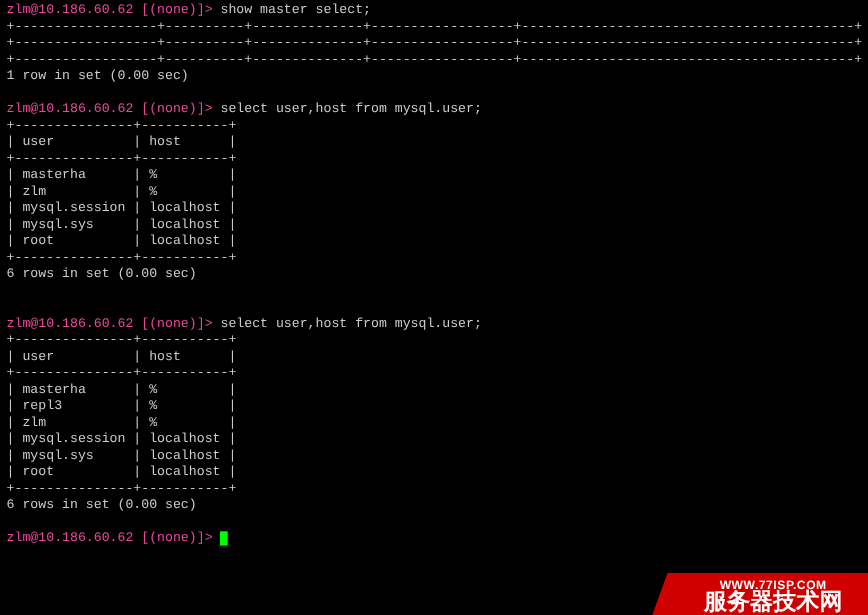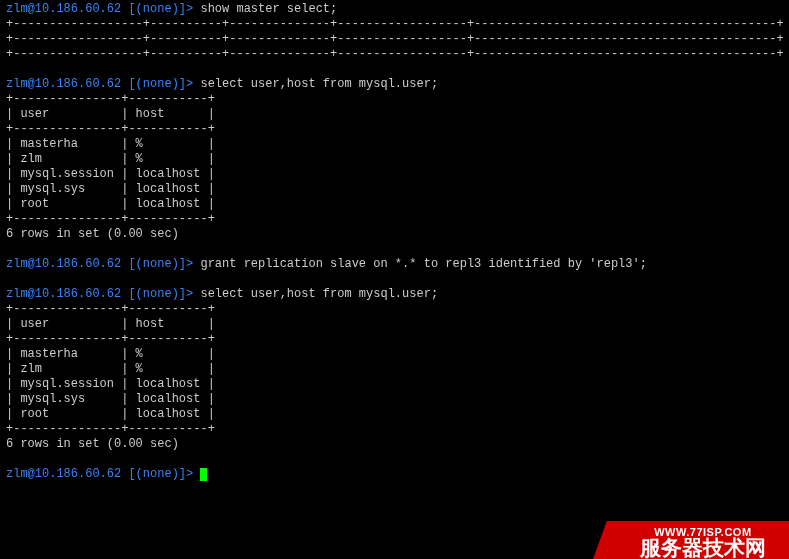--- a/index.html
+++ b/index.html
@@ -9,21 +9,21 @@
       font-family: "Consolas", "Courier New", monospace;
       font-size: 12px;
       line-height: 15px;
       width: 789px;
       height: 559px;
       overflow: hidden;
       position: relative;
       padding: 2px 6px;
     }
     .line { white-space: pre; }
-    .prompt-user { color: #3b82f6; }
+    .prompt-user { color: #ec4899; }
     .cursor {
       display: inline-block;
       width: 7px;
       height: 13px;
       background: #00ff00;
       vertical-align: text-bottom;
     }
     .watermark-banner {
       position: absolute;
       bottom: 0;
@@ -55,45 +55,46 @@
 </head>
 <body>
 
 <div>
 
   <div class="line"><span class="prompt-user">zlm@10.186.60.62 [(none)]&gt; </span><span>show master select;</span></div>
 
   <div class="line">+------------------+----------+--------------+------------------+------------------------------------------+</div>
   <div class="line">+------------------+----------+--------------+------------------+------------------------------------------+</div>
   <div class="line">+------------------+----------+--------------+------------------+------------------------------------------+</div>
+  <div class="line">1 row in set (0.00 sec)</div>
   <div class="line"> </div>
 
   <div class="line"><span class="prompt-user">zlm@10.186.60.62 [(none)]&gt; </span><span>select user,host from mysql.user;</span></div>
 
   <div class="line">+---------------+-----------+</div>
   <div class="line">| user          | host      |</div>
   <div class="line">+---------------+-----------+</div>
   <div class="line">| masterha      | %         |</div>
   <div class="line">| zlm           | %         |</div>
   <div class="line">| mysql.session | localhost |</div>
   <div class="line">| mysql.sys     | localhost |</div>
   <div class="line">| root          | localhost |</div>
   <div class="line">+---------------+-----------+</div>
   <div class="line">6 rows in set (0.00 sec)</div>
   <div class="line"> </div>
 
-  <div class="line"><span class="prompt-user">zlm@10.186.60.62 [(none)]&gt; </span><span>grant replication slave on *.* to repl3 identified by 'repl3';</span></div>
   <div class="line"> </div>
 
   <div class="line"><span class="prompt-user">zlm@10.186.60.62 [(none)]&gt; </span><span>select user,host from mysql.user;</span></div>
 
   <div class="line">+---------------+-----------+</div>
   <div class="line">| user          | host      |</div>
   <div class="line">+---------------+-----------+</div>
   <div class="line">| masterha      | %         |</div>
+  <div class="line">| repl3         | %         |</div>
   <div class="line">| zlm           | %         |</div>
   <div class="line">| mysql.session | localhost |</div>
   <div class="line">| mysql.sys     | localhost |</div>
   <div class="line">| root          | localhost |</div>
   <div class="line">+---------------+-----------+</div>
   <div class="line">6 rows in set (0.00 sec)</div>
   <div class="line"> </div>
 
   <div class="line"><span class="prompt-user">zlm@10.186.60.62 [(none)]&gt; </span><span class="cursor"></span></div>
 

